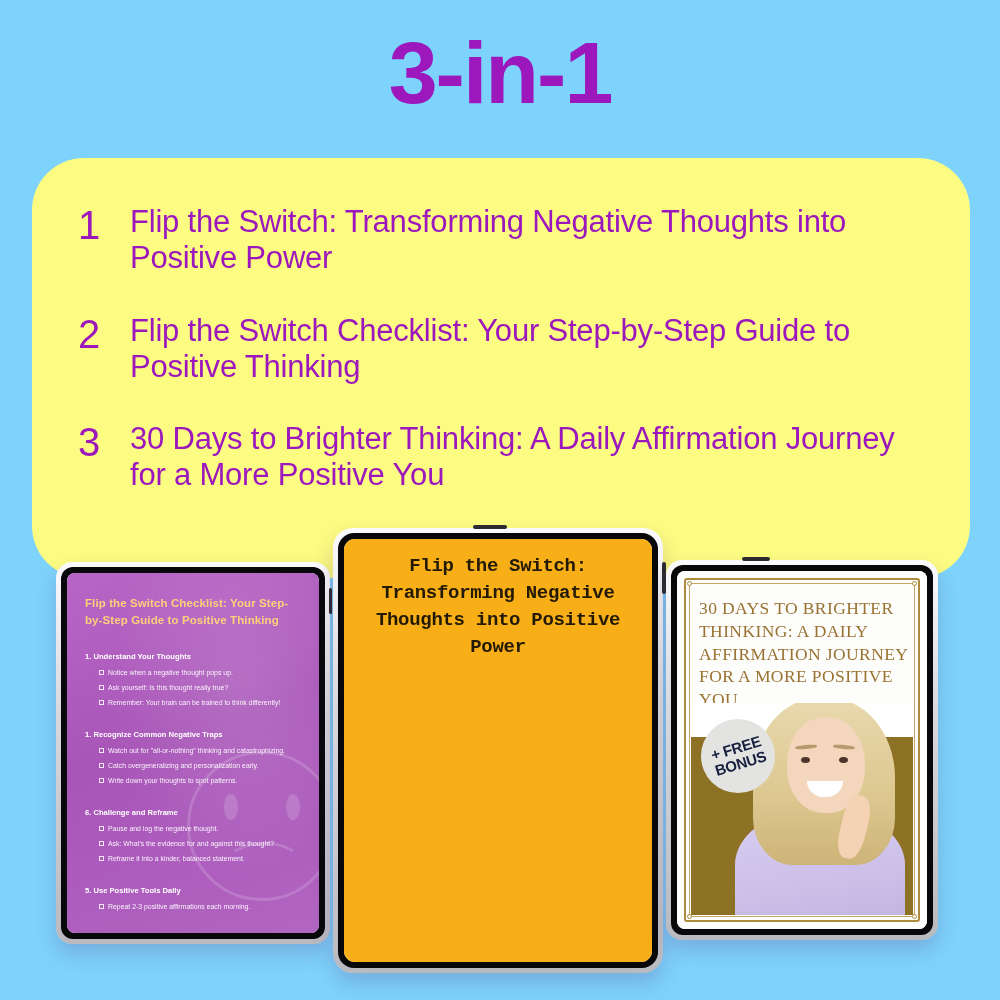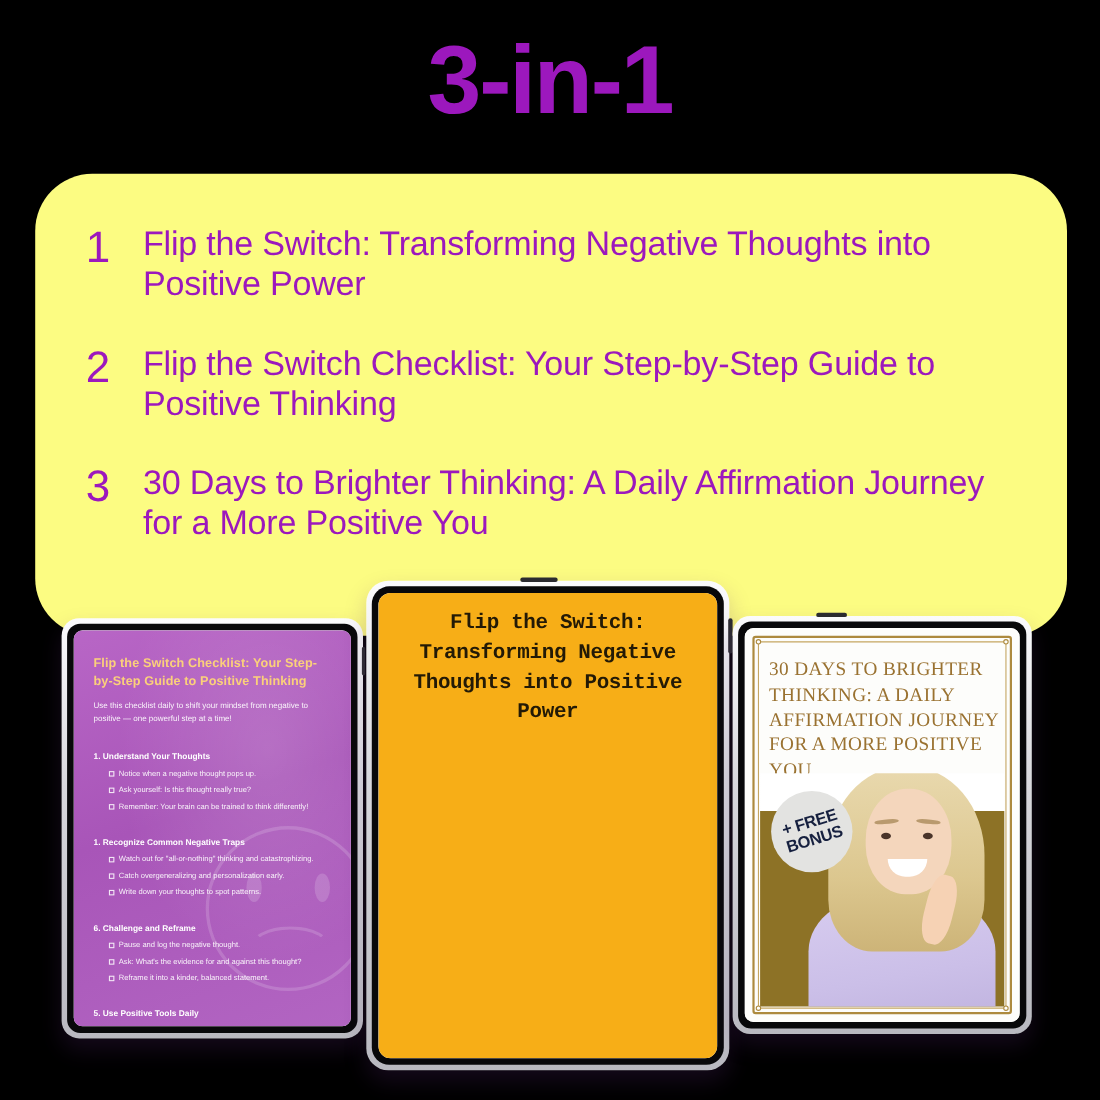--- a/index.html
+++ b/index.html
@@ -4,21 +4,21 @@
 <style>
   * { box-sizing: border-box; margin: 0; padding: 0; }
   html, body {
     width: 1000px; height: 1000px;
     overflow: hidden;
     font-family: "Liberation Sans", sans-serif;
   }
   #poster {
     position: relative;
     width: 1000px; height: 1000px;
-    background: #000000;
+    background: #7dd3fc;
     overflow: hidden;
   }
 
   
   #main-title {
     position: absolute;
     top: 22px; left: 0; width: 1000px;
     text-align: center;
     font-size: 88px;
     font-weight: bold;
@@ -372,21 +372,20 @@
 
   <div class="tablet" id="tablet-left">
     <div class="side-btn" style="right:-2px; top:26px; width:3px; height:26px;"></div>
     <div class="bezel">
       <div class="screen">
         <div id="left-cover">
           <div class="smiley-wm">
             <div class="smiley-mouth"></div>
           </div>
           <div class="cover-h">Flip the Switch Checklist: Your Step-by-Step Guide to Positive Thinking</div>
-          <div class="cover-sub">Use this checklist daily to shift your mindset from negative to positive — one powerful step at a time!</div>
 
           <div class="sec-h">1. Understand Your Thoughts</div>
           <div class="chk">
               <span class="box"></span>
               <span>Notice when a negative thought pops up.</span>
             </div>
           <div class="chk">
               <span class="box"></span>
               <span>Ask yourself: Is this thought really true?</span>
             </div>

